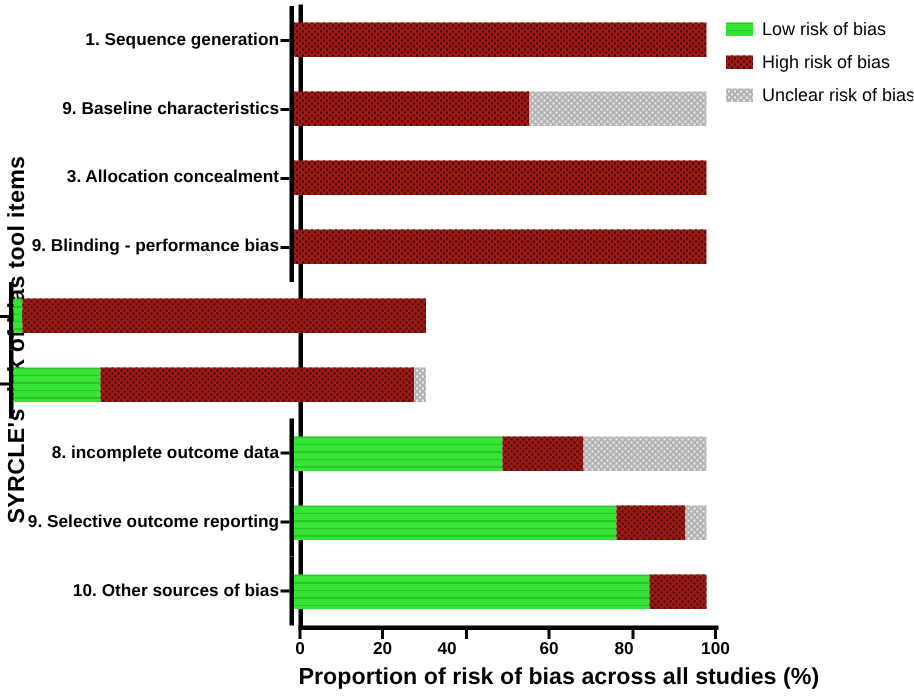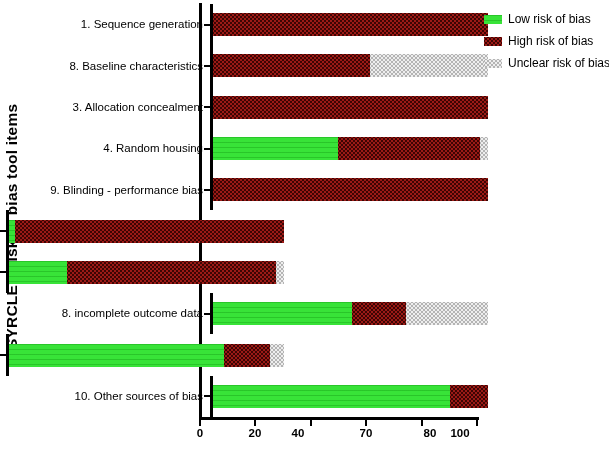--- a/index.html
+++ b/index.html
@@ -8,22 +8,22 @@
 
   
   .y-title{position:absolute;left:3px;top:349px;transform:rotate(-90deg);
            transform-origin:left top;white-space:nowrap;font-weight:bold;
            font-size:15.5px;letter-spacing:.2px;}
 
   
   .rows{position:absolute;left:0;top:4px;width:609px;height:413px;
         display:flex;flex-direction:column;}
   .row{flex:1;display:flex;align-items:center;}
-  .cat{width:186px;text-align:right;font-weight:normal;font-size:11.5px;
-       line-height:1.1;padding-right:1px;padding-left:17px;}
+  .cat{width:186px;text-align:right;font-weight:bold;font-size:11.5px;
+       line-height:1.1;padding-right:1px;}
   .ytick{width:6px;height:2px;background:#000;flex:0 0 6px;}
   .axis-gap{width:3px;flex:0 0 3px;background:#000;align-self:stretch;}
   .bars{width:275px;flex:0 0 275px;height:23px;display:flex;}
   .seg{height:100%;}
 
   
   .seg-low{background-color:#38e338;
     background-image:repeating-linear-gradient(180deg,rgba(17,150,17,.38) 0 1px,rgba(255,255,255,0) 1px 5px);}
   .seg-high{background-color:#9c1a16;
     background-image:radial-gradient(circle,#3d0503 30%,rgba(0,0,0,0) 34%),
@@ -63,47 +63,37 @@
       <div class="cat">1. Sequence generation</div>
       <div class="ytick"></div>
         <div class="axis-gap"></div>
       <div class="bars">
         <div class="seg seg-low" style="width: 0%;"></div>
         <div class="seg seg-high" style="width: 100%;"></div>
         <div class="seg seg-unclear" style="width: 0%;"></div>
       </div>
     </div>
     <div class="row">
-      <div class="cat">8. Baseline characteristics</div>
+      <div class="cat">9. Baseline characteristics</div>
       <div class="ytick"></div>
         <div class="axis-gap"></div>
       <div class="bars">
         <div class="seg seg-low" style="width: 0%;"></div>
         <div class="seg seg-high" style="width: 57%;"></div>
         <div class="seg seg-unclear" style="width: 43%;"></div>
       </div>
     </div>
     <div class="row">
       <div class="cat">3. Allocation concealment</div>
       <div class="ytick"></div>
         <div class="axis-gap"></div>
       <div class="bars">
         <div class="seg seg-low" style="width: 0%;"></div>
         <div class="seg seg-high" style="width: 100%;"></div>
         <div class="seg seg-unclear" style="width: 0%;"></div>
-      </div>
-    </div>
-    <div class="row">
-      <div class="cat">4. Random housing</div>
-      <div class="ytick"></div>
-        <div class="axis-gap"></div>
-      <div class="bars">
-        <div class="seg seg-low" style="width: 45.5%;"></div>
-        <div class="seg seg-high" style="width: 51.5%;"></div>
-        <div class="seg seg-unclear" style="width: 3%;"></div>
       </div>
     </div>
     <div class="row">
       <div class="cat">9. Blinding - performance bias</div>
       <div class="ytick"></div>
         <div class="axis-gap"></div>
       <div class="bars">
         <div class="seg seg-low" style="width: 0%;"></div>
         <div class="seg seg-high" style="width: 100%;"></div>
         <div class="seg seg-unclear" style="width: 0%;"></div>
@@ -131,20 +121,21 @@
       <div class="cat">8. incomplete outcome data</div>
       <div class="ytick"></div>
         <div class="axis-gap"></div>
       <div class="bars">
         <div class="seg seg-low" style="width: 50.5%;"></div>
         <div class="seg seg-high" style="width: 19.5%;"></div>
         <div class="seg seg-unclear" style="width: 30%;"></div>
       </div>
     </div>
     <div class="row">
+      <div class="cat">9. Selective outcome reporting</div>
       <div class="ytick"></div>
         <div class="axis-gap"></div>
       <div class="bars">
         <div class="seg seg-low" style="width: 78%;"></div>
         <div class="seg seg-high" style="width: 17%;"></div>
         <div class="seg seg-unclear" style="width: 5%;"></div>
       </div>
     </div>
     <div class="row">
       <div class="cat">10. Other sources of bias</div>
@@ -163,24 +154,25 @@
   <div class="xtick" style="left:199px"></div>
   <div class="xtick" style="left:254px"></div>
   <div class="xtick" style="left:310px"></div>
   <div class="xtick" style="left:365px"></div>
   <div class="xtick" style="left:421px"></div>
   <div class="xtick" style="left:476px"></div>
 
   <div class="xtick-label" style="left:200px">0</div>
   <div class="xtick-label" style="left:255px">20</div>
   <div class="xtick-label" style="left:298px">40</div>
-  <div class="xtick-label" style="left:366px">70</div>
-  <div class="xtick-label" style="left:430px">80</div>
-  <div class="xtick-label" style="left:460px">100</div>
+  <div class="xtick-label" style="left:366px">60</div>
+  <div class="xtick-label" style="left:416px">80</div>
+  <div class="xtick-label" style="left:477px">100</div>
 
+  <div class="x-title">Proportion of risk of bias across all studies (%)</div>
 
   <div class="legend">
     <div class="legend-item">
       <div class="swatch seg-low"></div>
       <div class="legend-label">Low risk of bias</div>
     </div>
     <div class="legend-item">
       <div class="swatch seg-high"></div>
       <div class="legend-label">High risk of bias</div>
     </div>

